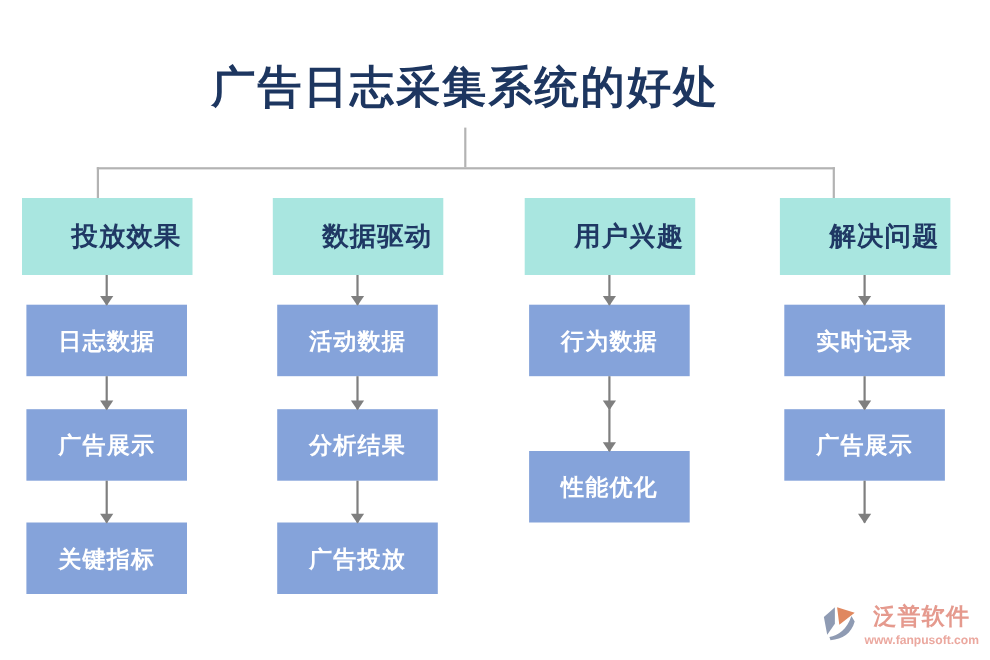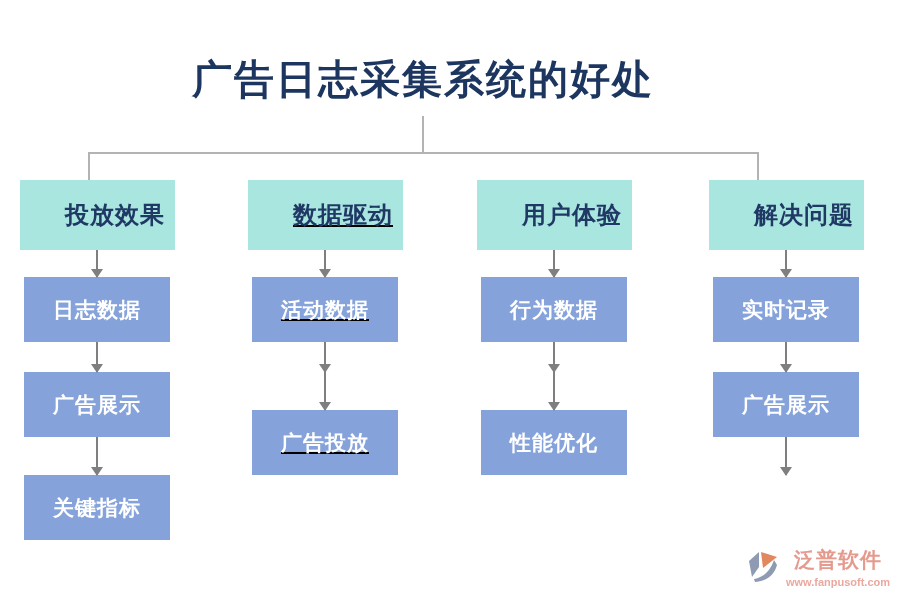--- a/index.html
+++ b/index.html
@@ -21,21 +21,21 @@
   .cline{position:absolute;background:var(--connector);}
   .cline.title-stem{left:422px;top:116px;width:2px;height:36px;}
   .cline.h-bar{left:88px;top:152px;width:671px;height:2px;}
   .cline.drop-left{left:88px;top:152px;width:2px;height:28px;}
   .cline.drop-right{left:757px;top:152px;width:2px;height:28px;}
 
   .col{
     position:absolute;top:180px;width:160px;height:360px;
     display:flex;flex-direction:column;align-items:center;
   }
-  .col.c0{left:17px;} .col.c1{left:245px;text-decoration:underline;} .col.c2{left:474px;} .col.c3{left:706px;}
+  .col.c0{left:17px;} .col.c1{left:245px;} .col.c2{left:474px;} .col.c3{left:706px;}
 
   .hdr{
     width:155px;height:70px;flex:0 0 70px;background:var(--header-bg);
     display:flex;align-items:center;justify-content:center;
     font-size:24px;font-weight:bold;color:var(--header-text);letter-spacing:1px;padding-left:36px;
   }
   .node{
     width:146px;height:65px;flex:0 0 65px;background:var(--item-bg);
     display:flex;align-items:center;justify-content:center;
     font-size:21px;font-weight:bold;color:var(--item-text);letter-spacing:1px;
@@ -77,26 +77,27 @@
     <div class="node">广告展示</div>
     <div class="arrow a3"></div>
     <div class="node">关键指标</div>
   </div>
 
   <div class="col c1">
     <div class="hdr">数据驱动</div>
     <div class="arrow a1"></div>
     <div class="node">活动数据</div>
     <div class="arrow a2"></div>
+    <div class="node">分析结果</div>
     <div class="arrow a3"></div>
     <div class="node">广告投放</div>
   </div>
 
   <div class="col c2">
-    <div class="hdr">用户体验</div>
+    <div class="hdr">用户兴趣</div>
     <div class="arrow a1"></div>
     <div class="node">行为数据</div>
     <div class="arrow a2"></div>
     <div class="arrow a3"></div>
     <div class="node">性能优化</div>
   </div>
 
   <div class="col c3">
     <div class="hdr">解决问题</div>
     <div class="arrow a1"></div>

